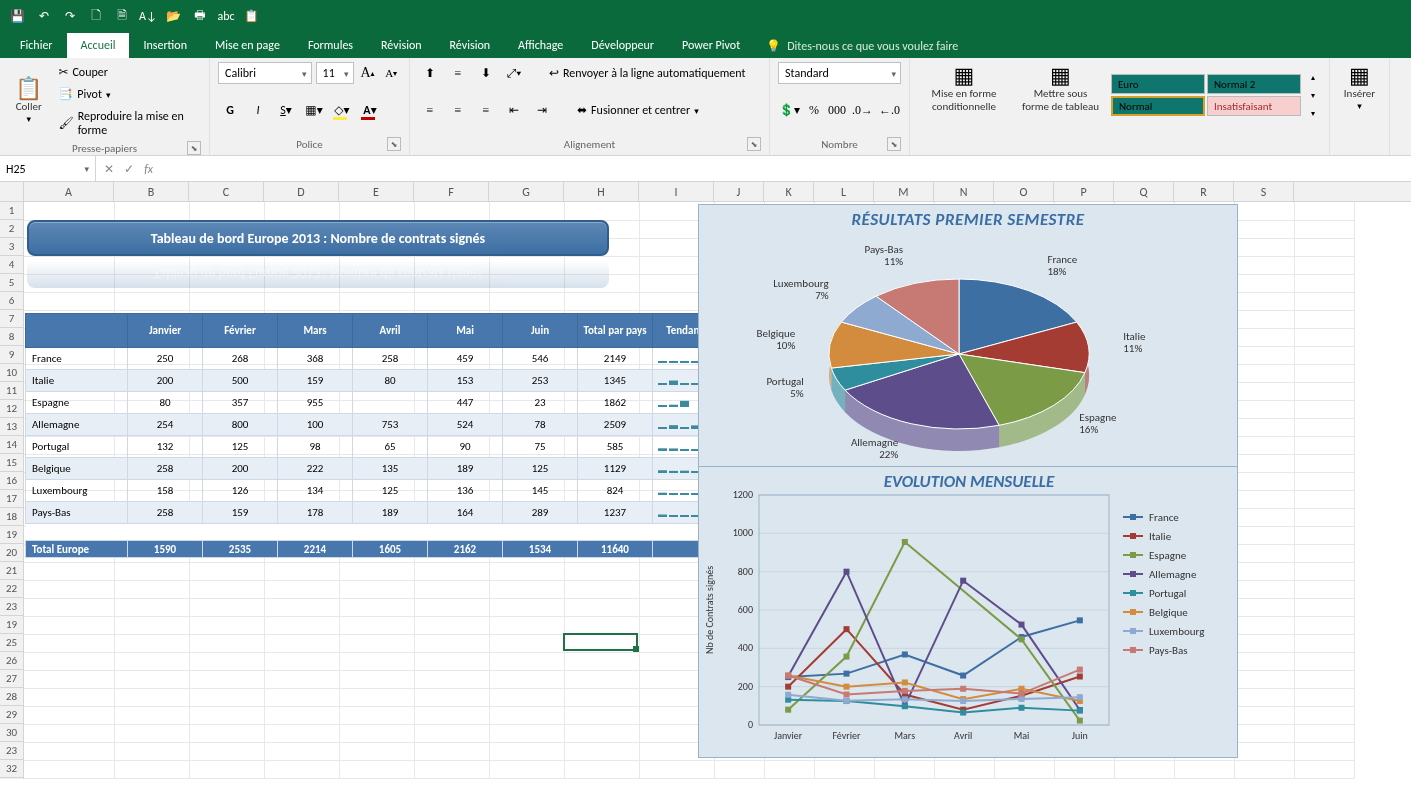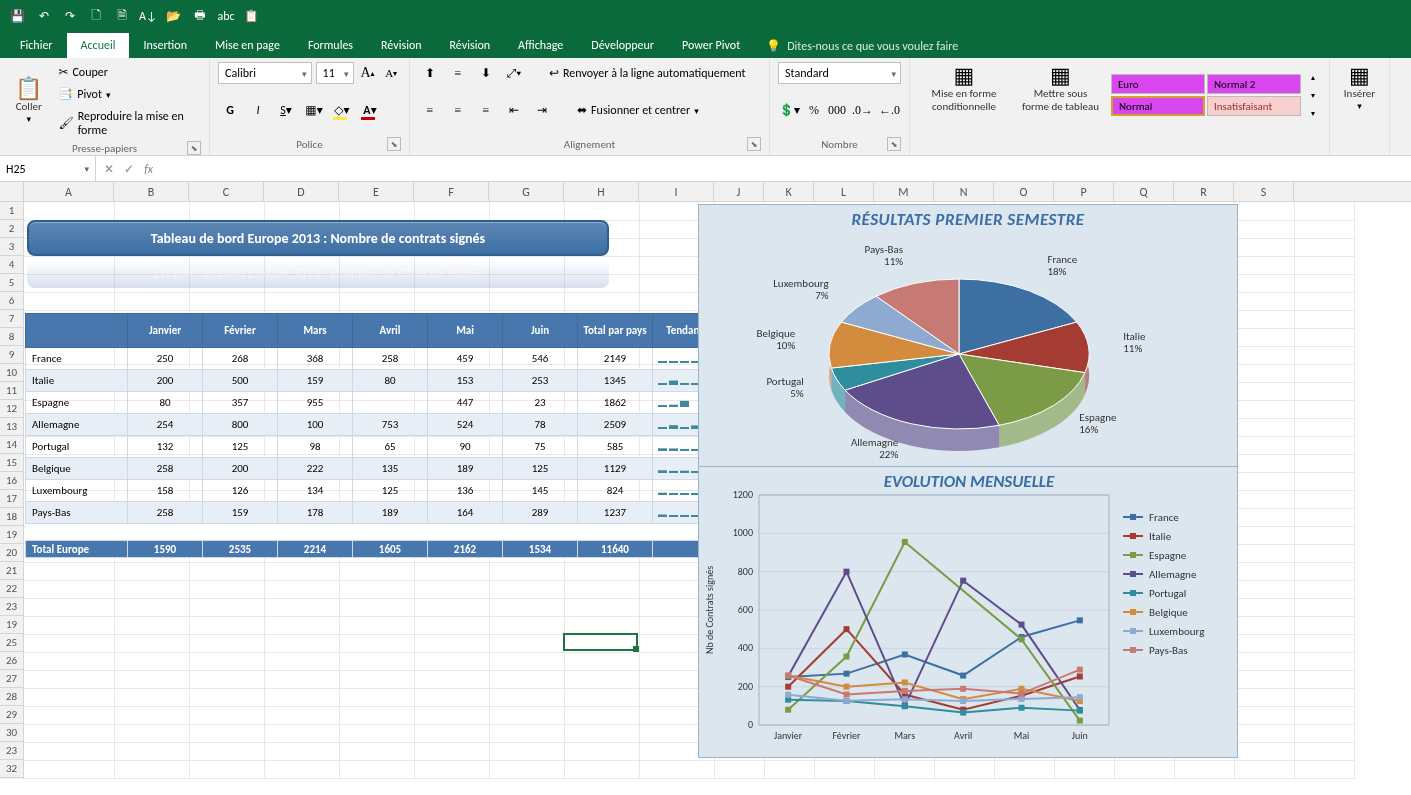--- a/index.html
+++ b/index.html
@@ -18,21 +18,21 @@
 .rgroup .label{text-align:center;font-size:11px;color:#666;padding:2px 0;position:relative}
 .rgroup .label .dlg{position:absolute;right:0;bottom:2px;width:14px;height:14px;border:1px solid #bbb;font-size:8px;display:flex;align-items:center;justify-content:center;cursor:pointer}
 .rrow{display:flex;align-items:center;gap:4px}
 .bigbtn{display:flex;flex-direction:column;align-items:center;padding:2px 6px;cursor:pointer;border:1px solid transparent;border-radius:2px}
 .bigbtn .ico{font-size:22px;line-height:1}
 .bigbtn .txt{font-size:11px;color:#333;text-align:center}
 .smallbtn{padding:2px 4px;cursor:pointer;border:1px solid transparent;border-radius:2px;font-size:12px;display:flex;align-items:center;gap:4px}
 .combo{height:22px;border:1px solid #c0c0c0;background:#fff;font-size:12px;padding:0 18px 0 6px;position:relative;display:flex;align-items:center}
 .combo::after{content:"▾";position:absolute;right:4px;font-size:9px;color:#666}
 .tglbtn{width:24px;height:22px;border:1px solid transparent;display:flex;align-items:center;justify-content:center;cursor:pointer;font-family:"Times New Roman",serif}
-.stylecell{border:1px solid #bbb;height:20px;width:94px;font-size:11px;padding:2px 6px;display:flex;align-items:center;background:#d946ef}
+.stylecell{border:1px solid #bbb;height:20px;width:94px;font-size:11px;padding:2px 6px;display:flex;align-items:center;background:#0f766e}
 .formulabar{height:26px;border-bottom:1px solid #d4d4d4;display:flex;align-items:stretch;background:#fff}
 .namebox{width:96px;border-right:1px solid #d4d4d4;display:flex;align-items:center;padding:0 6px;font-size:12px;position:relative}
 .namebox::after{content:"▾";position:absolute;right:6px;font-size:9px;color:#666}
 .fxarea{display:flex;align-items:center;gap:10px;padding:0 8px;flex:1}
 .fxarea .fxbtn{color:#888;cursor:pointer}
 .gridwrap{position:relative;height:613px;overflow:hidden}
 .colhdrs{display:flex;height:20px;background:#f1f1f1;border-bottom:1px solid #d4d4d4}
 .corner{width:24px;border-right:1px solid #d4d4d4;background:#f1f1f1}
 .ch{border-right:1px solid #d4d4d4;text-align:center;font-size:12px;color:#555;display:flex;align-items:center;justify-content:center}
 .gridbody{position:relative;display:flex}

